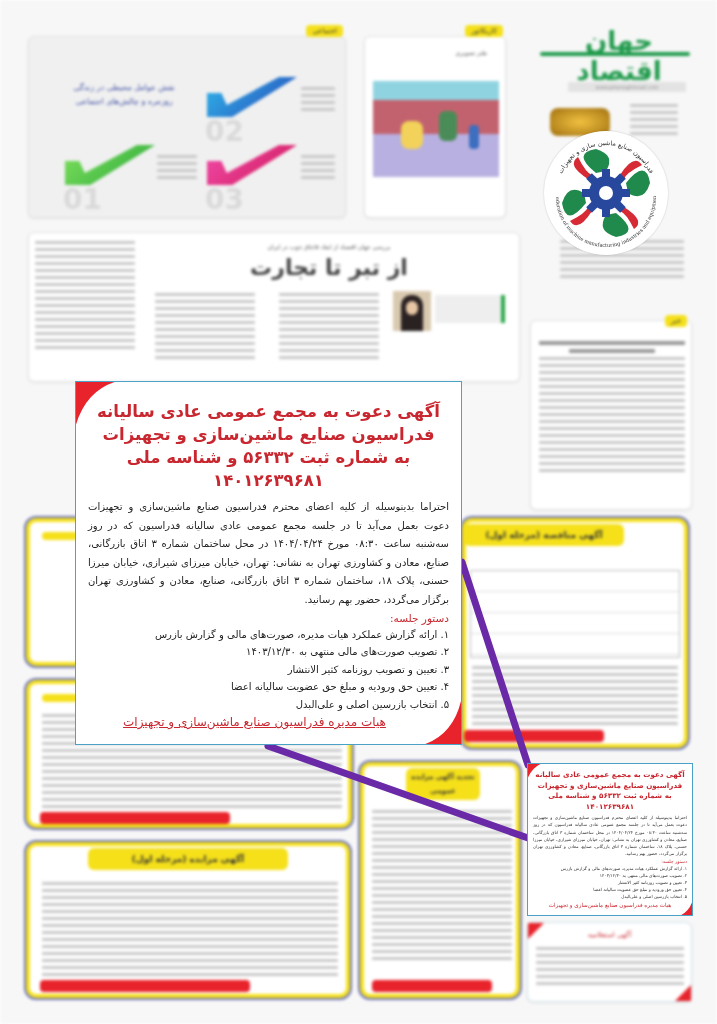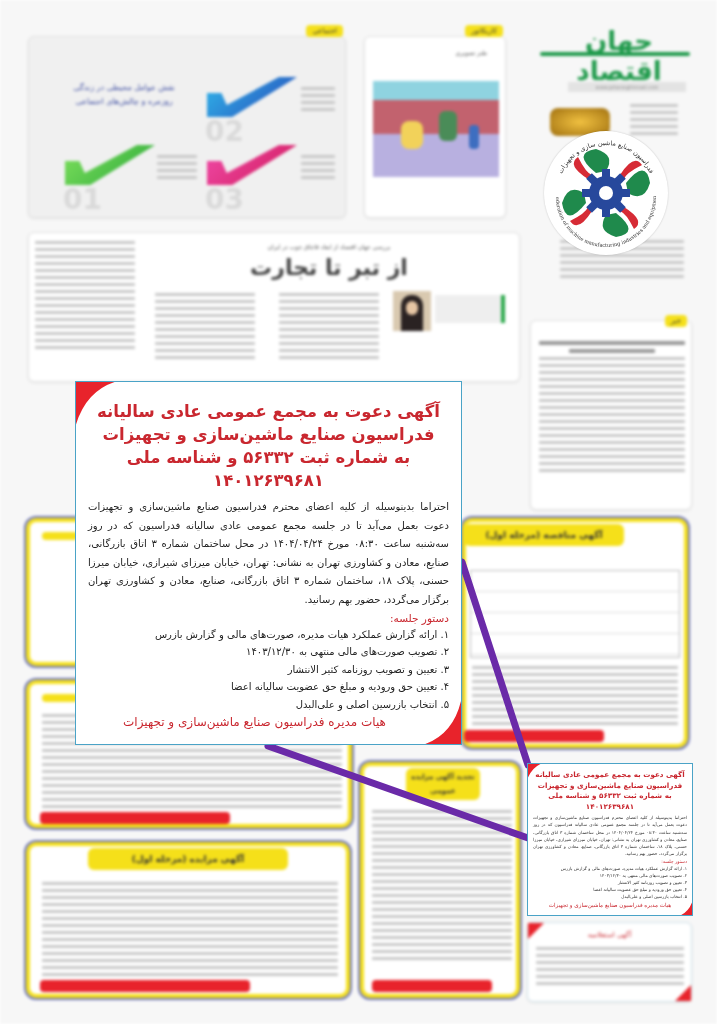--- a/index.html
+++ b/index.html
@@ -19,21 +19,21 @@
     .red-foot { position: absolute; background: #e8232b; border-radius: 4px; height: 12px; font-size: 6px; color: #fff; text-align: center; }
 
     
     .ad-main { position: absolute; left: 75px; top: 381px; width: 387px; height: 364px; background: #fff; border: 1.5px solid #4aa3c7; direction: rtl; overflow: hidden; }
     .ad-corner-tl { position: absolute; left: -2px; top: -2px; width: 48px; height: 52px; background: #e8232b; clip-path: path('M0 0 L48 0 Q10 8 0 52 Z'); }
     .ad-corner-br { position: absolute; right: -2px; bottom: -2px; width: 44px; height: 56px; background: #e8232b; clip-path: path('M44 0 L44 56 L0 56 Q38 46 44 0 Z'); }
     .ad-title { color: #c9272f; font-weight: bold; font-size: 16.5px; line-height: 23px; text-align: center; padding-top: 18px; font-family: "DejaVu Sans", sans-serif; }
     .ad-body { font-size: 10px; line-height: 18.6px; color: #222; text-align: justify; padding: 6px 12px 0 12px; }
     .ad-agenda-title { color: #c9272f; font-size: 10.5px; padding: 0 12px; line-height: 16px; }
     .ad-agenda { font-size: 10px; line-height: 17.5px; color: #222; padding: 0 12px; list-style: none; }
-    .ad-sign { color: #c9272f; font-size: 12px; padding: 0 40px 0 12px; text-align: center; line-height: 18px; }
+    .ad-sign { color: #c9272f; font-size: 12px; padding: 0 40px 0 12px; text-align: center; line-height: 18px; text-decoration: underline; }
 
     
     .ad-small { position: absolute; left: 527px; top: 763px; width: 166px; height: 153px; background: #fff; border: 1px solid #4aa3c7; direction: rtl; overflow: hidden; }
     .ad-small .ad-corner-tl { width: 20px; height: 22px; clip-path: path('M0 0 L20 0 Q4 4 0 22 Z'); }
     .ad-small .ad-corner-br { width: 18px; height: 22px; clip-path: path('M18 0 L18 22 L0 22 Q15 18 18 0 Z'); }
     .ads-title { color: #c9272f; font-weight: bold; font-size: 7.2px; line-height: 10.5px; text-align: center; padding-top: 6px; }
     .ads-body { font-size: 4.3px; line-height: 7.3px; color: #333; padding: 2px 5px 0 5px; text-align: justify; }
     .ads-agenda-title { color: #c9272f; font-size: 4.6px; padding: 0 5px; line-height: 7px; }
     .ads-agenda { font-size: 4.3px; line-height: 7px; color: #333; padding: 0 5px; list-style: none; }
     .ads-sign { color: #c9272f; font-size: 5.6px; text-align: center; line-height: 10px; }

